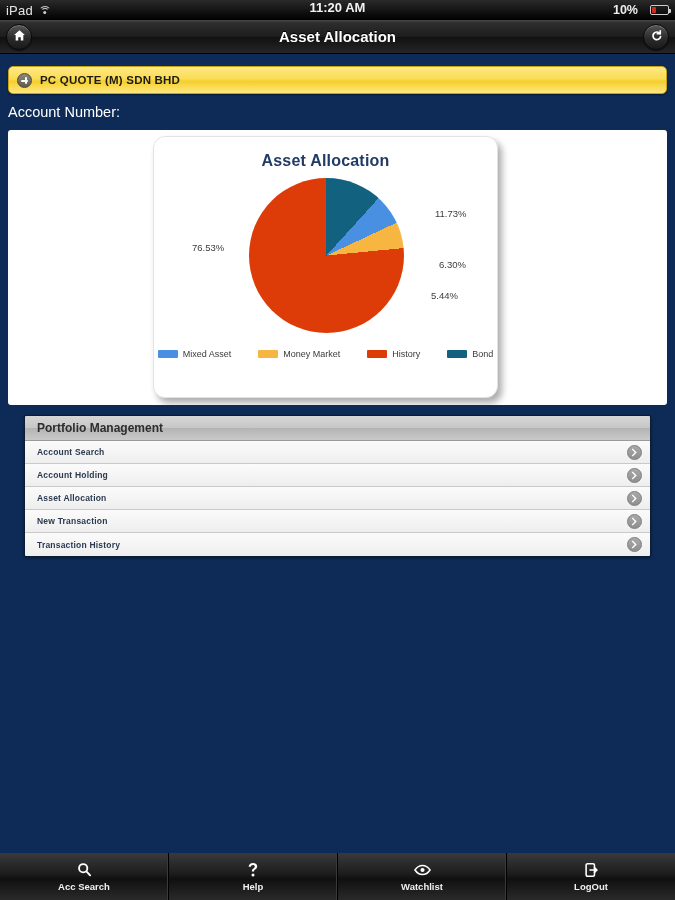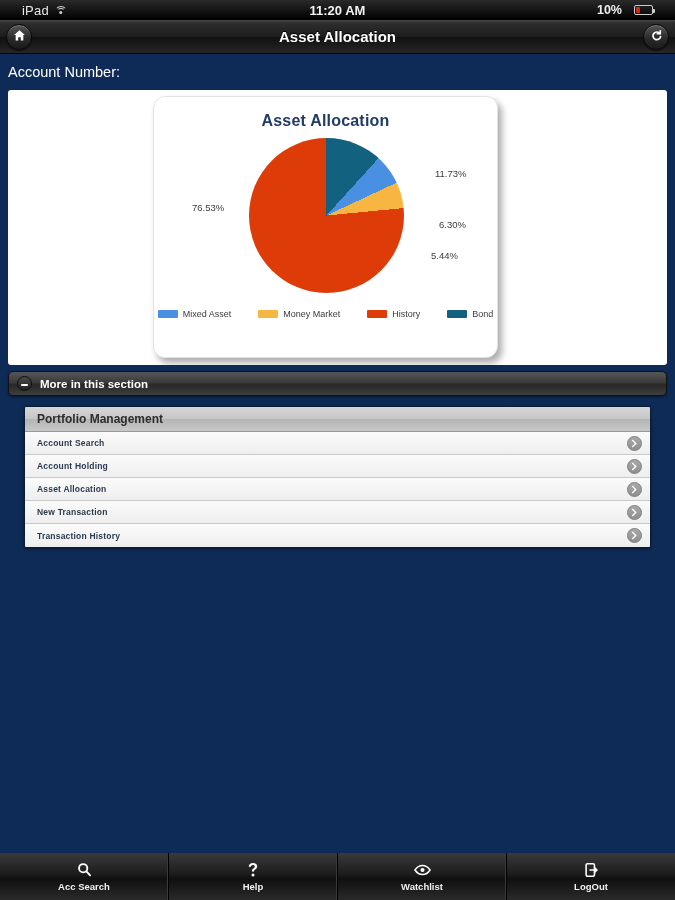--- a/index.html
+++ b/index.html
@@ -9,22 +9,22 @@
     background: #0d2b56;
     overflow: hidden;
   }
   #app { position: relative; width: 675px; height: 900px; }
 
   
   .statusbar {
     height: 20px;
     background: linear-gradient(180deg,#2a2a2a 0%,#151515 50%,#000 100%);
     color: #e8e8e8;
-    display: flex; align-items: center;
-    padding: 0 22px;
+    display: flex; 
+    padding: 0 6px;
     font-size: 12px;
     position: relative;
   }
   .sb-left { display: flex; align-items: center; gap: 5px; }
   .sb-carrier { font-size: 13px; letter-spacing: .2px; color:#e6e6e6; }
   .wifi-icon { display:inline-block; width:14px; height:11px; position:relative; }
   .wifi-icon i {
     position:absolute; left:50%; transform:translateX(-50%);
     border: 1.4px solid #cfcfcf; border-bottom-color: transparent;
     border-left-color: transparent; border-right-color: transparent;
@@ -277,20 +277,24 @@
             <path d="M12.2 5.6A4.7 4.7 0 1 0 13 9.4"></path>
             <path d="M12.6 2.2v3.6H9.1" stroke-linejoin="round"></path>
           </svg>
         </span>
       </div>
     </div>
   </div>
 
   <div class="content">
 
+    <div class="company-bar">
+      <span class="plusminus"></span>
+      <span class="company-name">PC QUOTE (M) SDN BHD</span>
+    </div>
 
     <div class="acct-row">
       <span class="acct-label">Account Number:</span>
     </div>
 
     <div class="chart-panel">
       <div class="chart-inner">
         <div class="chart-title">Asset Allocation</div>
 
         <div class="pie-wrap">
@@ -315,24 +319,20 @@
               <span class="legend-label">History</span>
             </div>
             <div class="legend-item">
               <span class="legend-swatch" style="background: rgb(18, 97, 127);"></span>
               <span class="legend-label">Bond</span>
             </div>
           </div>
       </div>
     </div>
 
-    <div class="more-bar">
-      <span class="plusminus minus"></span>
-      <span class="more-label">More in this section</span>
-    </div>
 
     <div class="list-card">
       <div class="list-header">Portfolio Management</div>
       <div id="list-rows">
           <div class="list-row">
             <span class="list-row-label">Account Search</span>
             <span class="row-chevron">
               <svg width="7" height="9" viewBox="0 0 8 12" fill="#ffffff">
                 <path d="M1.6 0.6 0.4 1.9 4.4 6 0.4 10.1 1.6 11.4 7 6z"></path>
               </svg>

